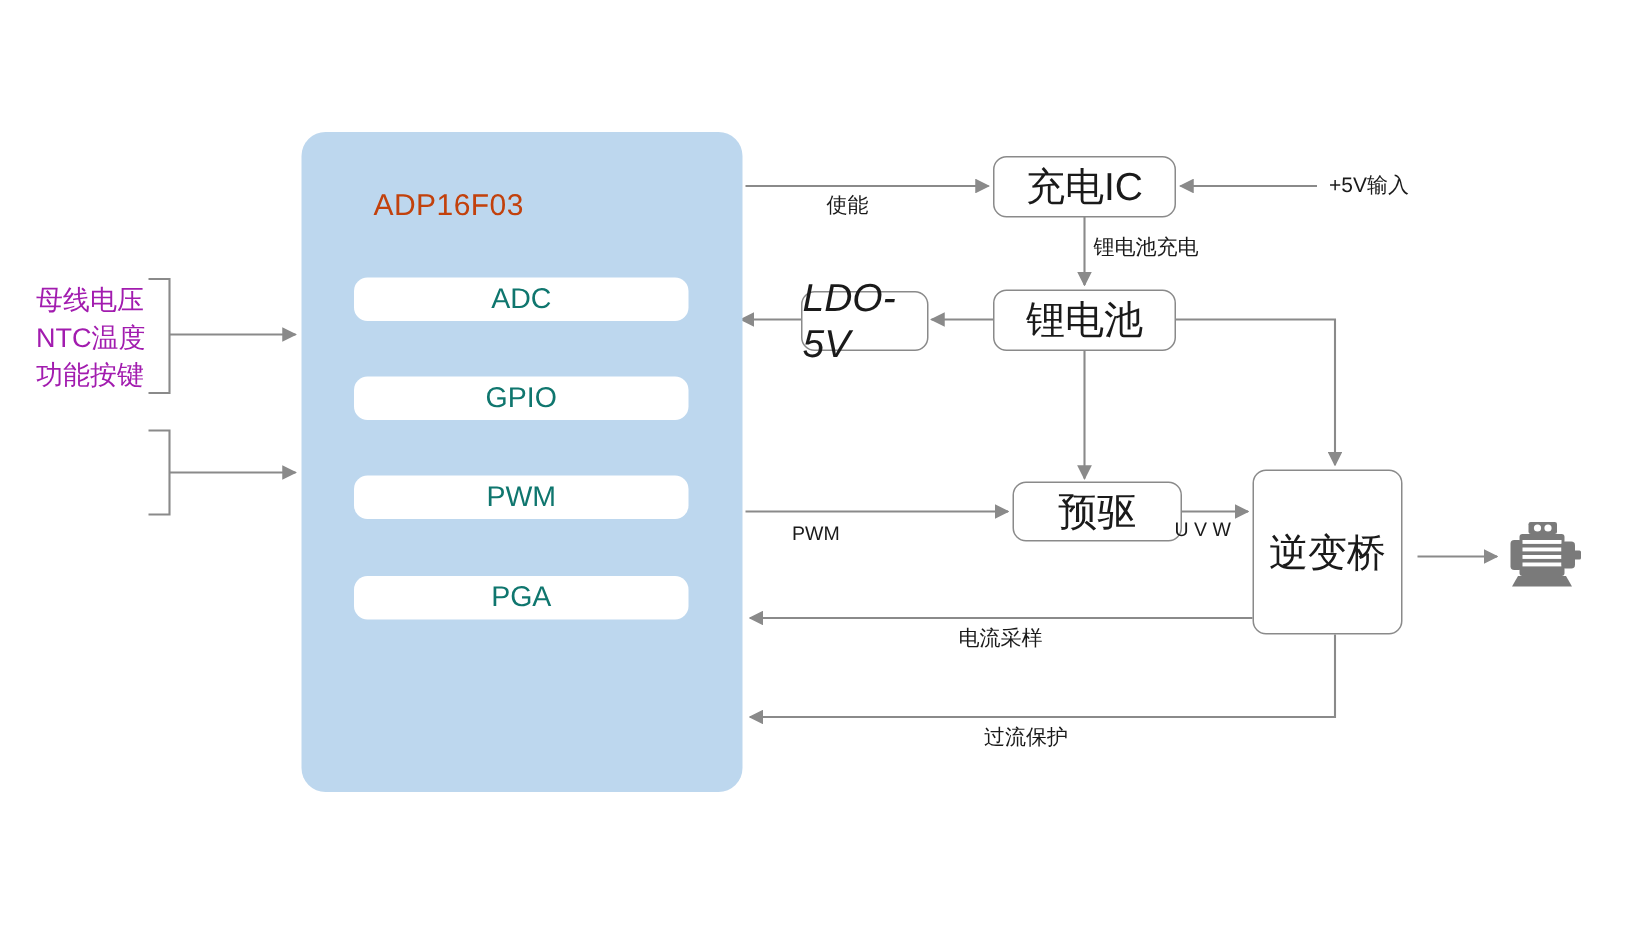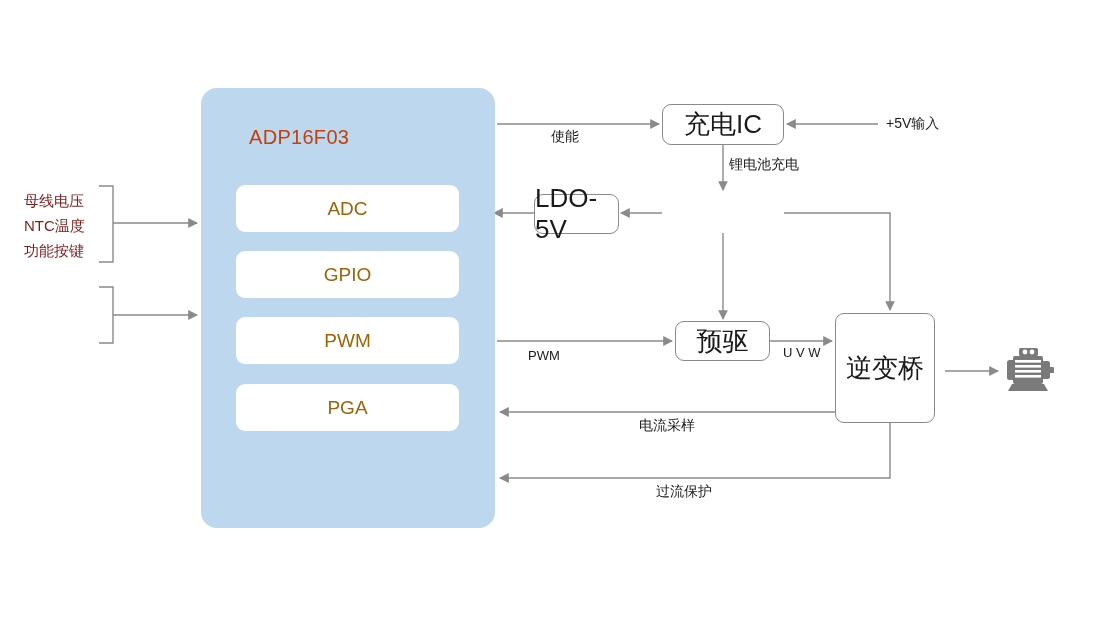--- a/index.html
+++ b/index.html
@@ -43,28 +43,28 @@
     text-align: left;
     font-size: 20px;
     color: #c2410c;
     letter-spacing: 0.3px;
     margin-left: 48px;
   }
   .mcu-block {
     position: absolute;
     left: 236px;
     width: 223px;
-    height: 47px;
+    height: 29px;
     background: #ffffff;
     border-radius: 9px;
     display: flex;
     align-items: center;
     justify-content: center;
     font-size: 19px;
-    color: #a16207;
+    color: #0f766e;
   }
   .ext-box {
     position: absolute;
     background: #ffffff;
     border: 1.3px solid #8a8a8a;
     border-radius: 9px;
     display: flex;
     align-items: center;
     justify-content: center;
     font-size: 26px;
@@ -75,22 +75,22 @@
     position: absolute;
     font-size: 13px;
     color: #1a1a1a;
     white-space: nowrap;
   }
   .edge-label.big {
     font-size: 14px;
   }
   .side-label {
     position: absolute;
-    font-size: 15px;
-    color: #7f1d1d;
+    font-size: 18px;
+    color: #a21caf;
     line-height: 25px;
     white-space: nowrap;
     text-align: left;
   }
   .motor-icon {
     position: absolute;
     left: 1004px;
     top: 348px;
     width: 52px;
     height: 46px;
@@ -150,24 +150,25 @@
   <div class="mcu-block" style="top:384px">PGA</div>
 
   <div class="side-label" style="left:24px; top:188px;">
     <div>母线电压</div>
     <div>NTC温度</div>
     <div>功能按键</div>
   </div>
 
   <div class="ext-box" style="left:662px; top:104px; width:122px; height:41px;">充电IC</div>
 
-  <div class="ext-box" style="left:534px; top:194px; width:85px; height:40px;">LDO-5V</div>
-
-
-  <div class="ext-box" style="left:675px; top:321px; width:95px; height:40px;">预驱</div>
+  <div class="ext-box" style="left:534px; top:194px; width:85px; height:40px;font-style:italic;">LDO-5V</div>
+
+  <div class="ext-box" style="left:662px; top:193px; width:122px; height:41px;">锂电池</div>
+
+  <div class="ext-box" style="left:675px; top:321px; width:113px; height:40px;">预驱</div>
 
   <div class="ext-box" style="left:835px; top:313px; width:100px; height:110px;">逆变桥</div>
 
   <div class="edge-label big" style="left:551px; top:128px;">使能</div>
   <div class="edge-label big" style="left:886px; top:115px;">+5V输入</div>
   <div class="edge-label big" style="left:729px; top:156px;">锂电池充电</div>
   <div class="edge-label" style="left:528px; top:348px;">PWM</div>
   <div class="edge-label" style="left:783px; top:345px;">U V W</div>
   <div class="edge-label big" style="left:639px; top:417px;">电流采样</div>
   <div class="edge-label big" style="left:656px; top:483px;">过流保护</div>

